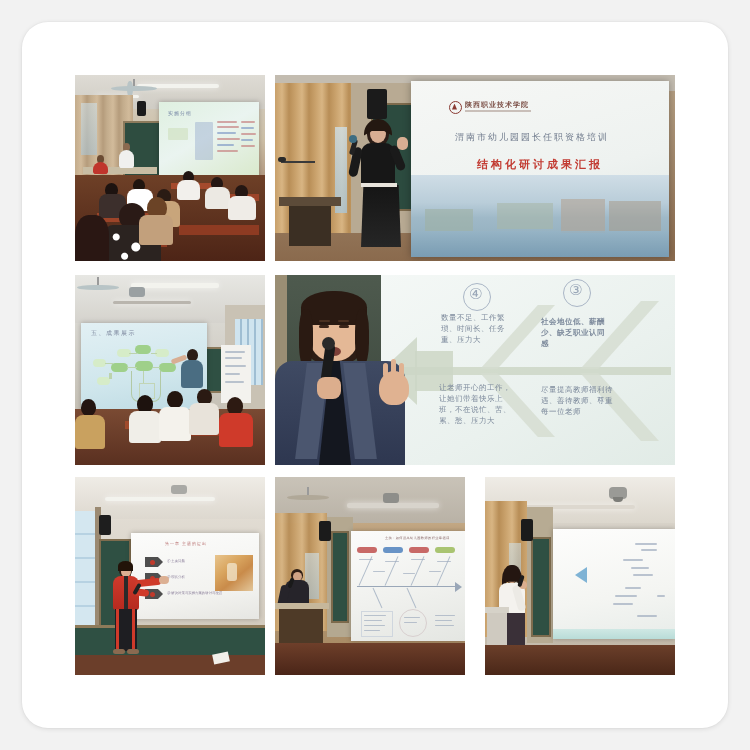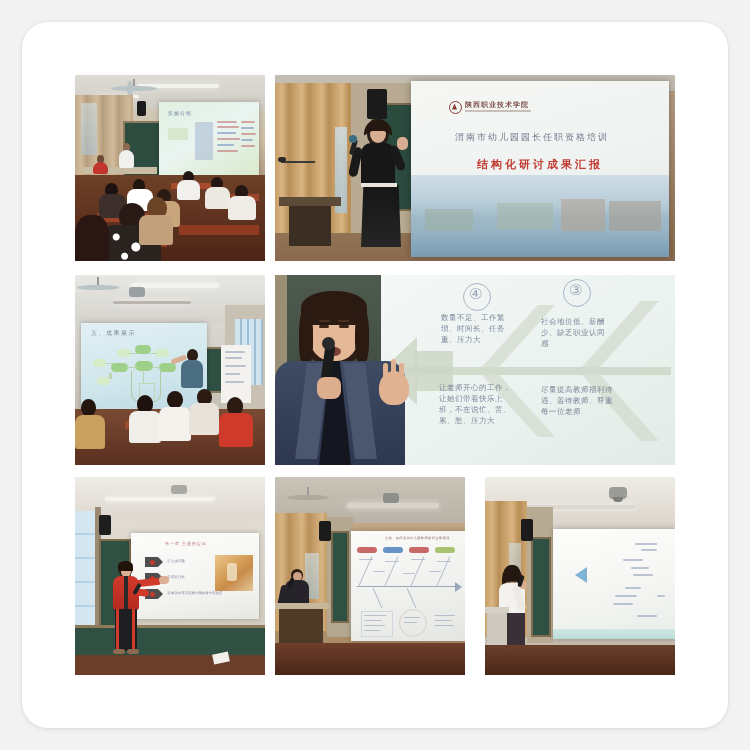--- a/index.html
+++ b/index.html
@@ -294,21 +294,21 @@
 
           <div style="position:absolute;left:96px;top:98px;width:78px;height:64px;background:#d5dcd0;opacity:.8;clip-path:polygon(4% 0,26% 0,100% 100%,78% 100%);"></div>
           <div style="position:absolute;left:196px;top:98px;width:82px;height:68px;background:#d5dcd0;opacity:.8;clip-path:polygon(4% 0,26% 0,100% 100%,78% 100%);"></div>
 
           <div class="fb-circ" style="left:82px;top:8px;width:26px;height:26px;"></div>
           <div class="fb-num" style="left:88px;top:10px;">④</div>
           <div class="fb-circ" style="left:182px;top:4px;width:26px;height:26px;"></div>
           <div class="fb-num" style="left:188px;top:6px;">③</div>
 
           <div class="fb-txt" style="left:60px;top:38px;width:72px;">数量不足、工作繁琐、时间长、任务重、压力大</div>
-          <div class="fb-txt" style="left:160px;top:42px;width:70px;">社会地位低、薪酬少、缺乏职业认同感</div>
+          <div class="fb-txt" style="left:160px;top:42px;width:70px;font-weight:bold;">社会地位低、薪酬少、缺乏职业认同感</div>
           <div class="fb-txt" style="left:160px;top:110px;width:74px;">尽量提高教师福利待遇、善待教师、尊重每一位老师</div>
           <div class="fb-txt" style="left:58px;top:108px;width:78px;">让老师开心的工作，让她们带着快乐上班，不在说忙、苦、累、愁、压力大</div>
         </div>
 
         <div style="position:absolute;left:26px;top:18px;width:66px;height:72px;border-radius:48% 48% 42% 42%;background:#2d1d15;"></div>
         <div style="position:absolute;left:34px;top:28px;width:50px;height:58px;border-radius:46% 46% 44% 44%;background:#e4b896;"></div>
 
         <div style="position:absolute;left:26px;top:16px;width:66px;height:34px;border-radius:48% 48% 0 0;background:#2a1a12;"></div>
         <div style="position:absolute;left:24px;top:34px;width:14px;height:58px;border-radius:40%;background:#2a1a12;"></div>
         <div style="position:absolute;left:80px;top:34px;width:14px;height:56px;border-radius:40%;background:#2a1a12;"></div>

